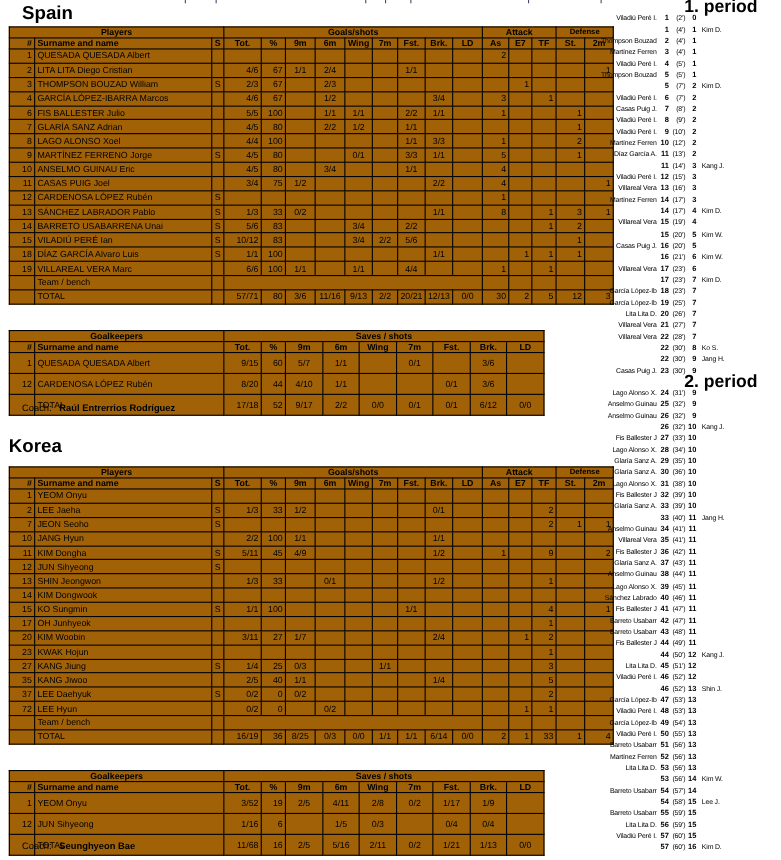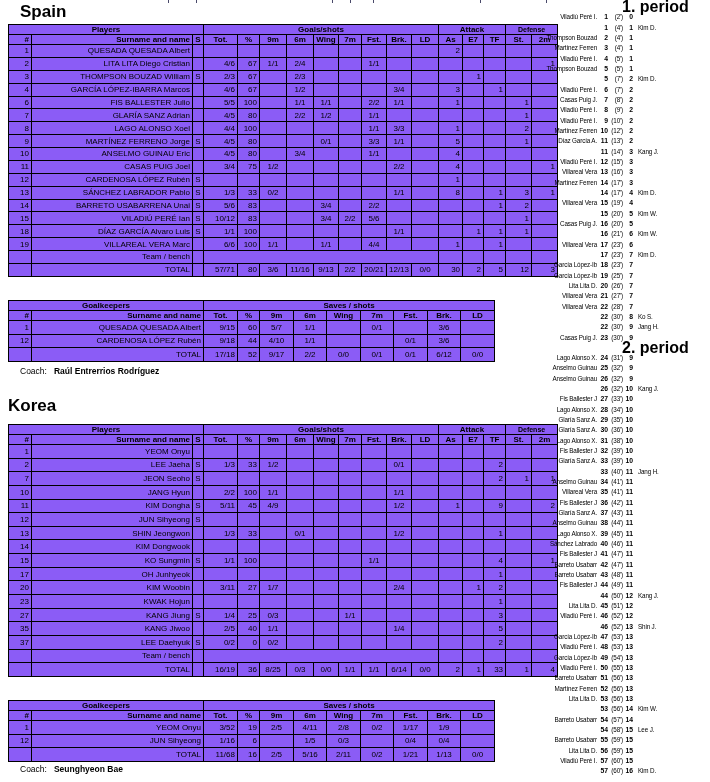--- a/index.html
+++ b/index.html
@@ -1,30 +1,30 @@
 <!DOCTYPE html>
 <html><head>
 <meta charset="utf-8">
 <style>
   html,body{margin:0;padding:0;width:710px;height:782px;background:#fff;overflow:hidden;
     font-family:"Liberation Sans", sans-serif;color:#000;}
   .sheet{position:absolute;inset:0;}
   .team-title{position:absolute;left:8px;font-size:17px;font-weight:bold;letter-spacing:0;}
   #spain-title{top:2px;margin-left:12px;}
   #korea-title{top:396px;}
-  table{border-collapse:collapse;table-layout:fixed;border:1.6px solid #000;position:absolute;left:8px;background:#8b5cf6;}
+  table{border-collapse:collapse;table-layout:fixed;border:1.6px solid #000;position:absolute;left:8px;background:#a16207;}
   th,td{border:1px solid #000;font-size:8px;line-height:9px;padding:0 2px;white-space:nowrap;overflow:hidden;}
   th{font-weight:bold;}
   .ptable{width:549px;height:253px;}
-  .gtable{width:486px;height:62px;}
+  .gtable{width:486px;height:78px;}
   #spain-players{top:24px;}
   #spain-gk{top:300px;}
   #korea-players{top:424px;}
   #korea-gk{top:700px;}
-  .al{text-align:right}.ar{text-align:right}.ac{text-align:center}
+  .al{text-align:left}.ar{text-align:right}.ac{text-align:center}
   .gh-small{font-size:7px;padding:0 1px;}
   .coach-line{position:absolute;left:20px;font-size:8.5px;}
   #spain-coach{top:366px;}
   #korea-coach{top:764px;}
   .coach-name{font-weight:bold;margin-left:7px;}
   #timeline{position:absolute;left:545px;top:2px;width:165px;}
   .tl-period{height:10.33px;line-height:10.33px;font-size:16px;font-weight:bold;padding-left:77px;white-space:nowrap;}
   .tl-row{display:flex;height:10.33px;line-height:10.33px;font-size:6.3px;letter-spacing:-0.15px;white-space:nowrap;}
   .tl-home{width:52px;text-align:right;}
   .tl-hs{width:11px;text-align:right;font-weight:bold;letter-spacing:0;font-size:6.8px;}
@@ -473,21 +473,21 @@
           <td class="ac">1/1</td>
           <td class="ac"></td>
           <td class="ac">0/1</td>
           <td class="ac"></td>
           <td class="ac">3/6</td>
           <td class="ac"></td>
         </tr>
         <tr>
           <td class="ar">12</td>
           <td class="al">CARDENOSA LÓPEZ Rubén</td>
-          <td class="ar">9/18</td>
+          <td class="ar">8/20</td>
           <td class="ar">44</td>
           <td class="ac">4/10</td>
           <td class="ac">1/1</td>
           <td class="ac"></td>
           <td class="ac"></td>
           <td class="ac">0/1</td>
           <td class="ac">3/6</td>
           <td class="ac"></td>
         </tr>
         <tr>
@@ -837,20 +837,39 @@
           <td class="ac"></td>
           <td class="ac"></td>
           <td class="ac"></td>
           <td class="ar"></td>
           <td class="ar"></td>
           <td class="ar">2</td>
           <td class="ar"></td>
           <td class="ar"></td>
         </tr>
         <tr>
+          <td class="ar">72</td>
+          <td class="al">LEE Hyun</td>
+          <td class="ac"></td>
+          <td class="ar">0/2</td>
+          <td class="ar">0</td>
+          <td class="ac"></td>
+          <td class="ac">0/2</td>
+          <td class="ac"></td>
+          <td class="ac"></td>
+          <td class="ac"></td>
+          <td class="ac"></td>
+          <td class="ac"></td>
+          <td class="ar"></td>
+          <td class="ar">1</td>
+          <td class="ar">1</td>
+          <td class="ar"></td>
+          <td class="ar"></td>
+        </tr>
+        <tr>
           <td class="ar"></td>
           <td class="al">Team / bench</td>
           <td class="ac"></td>
           <td class="ac" colspan="9"></td>
           <td class="ar"></td>
           <td class="ar"></td>
           <td class="ar"></td>
           <td class="ar"></td>
           <td class="ar"></td>
         </tr>

